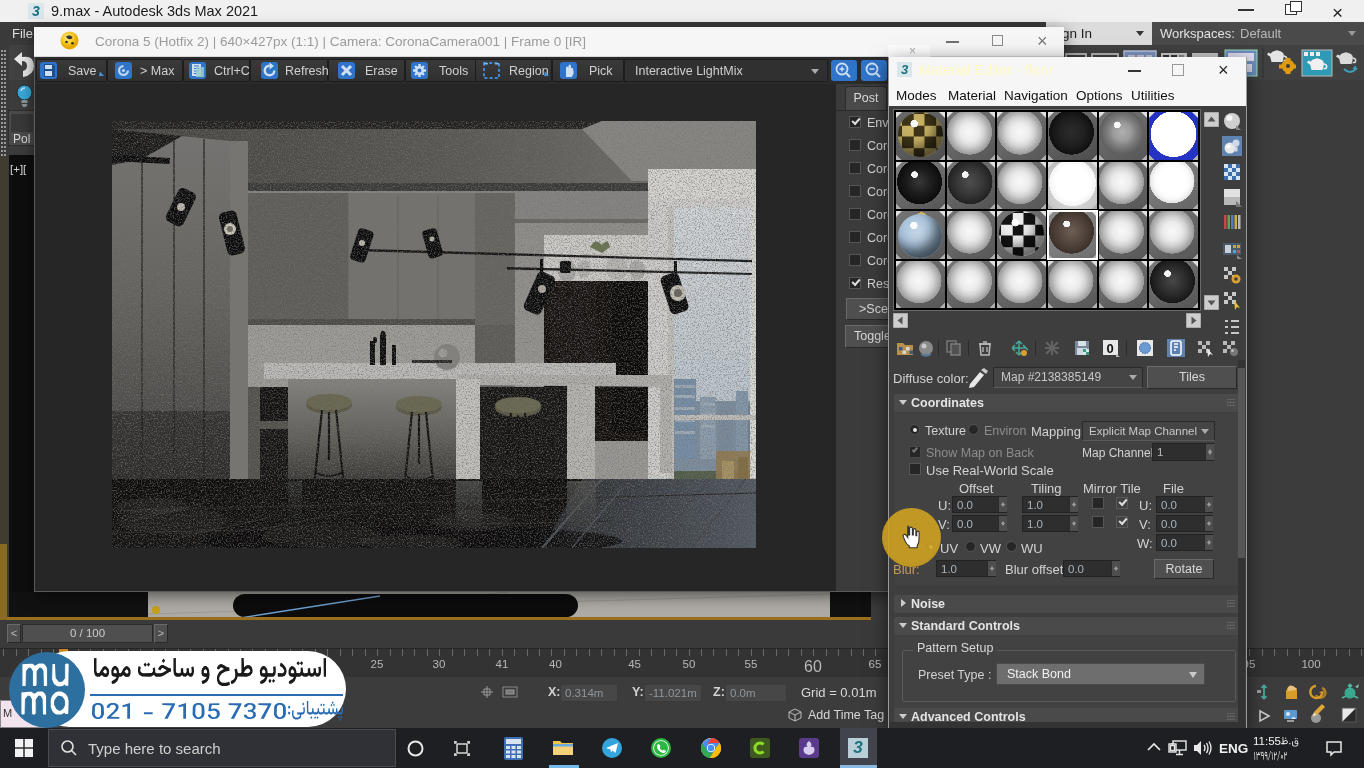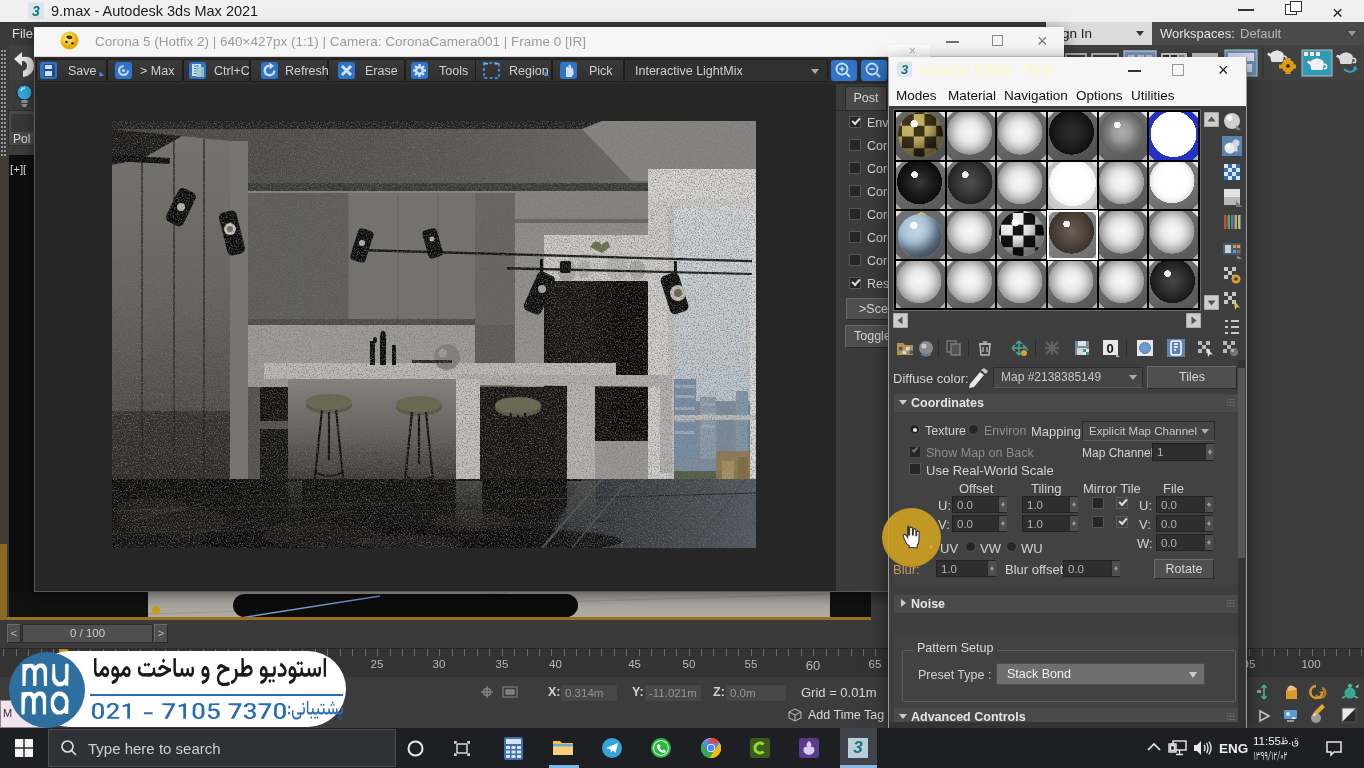--- a/index.html
+++ b/index.html
@@ -249,26 +249,26 @@
       <i style="position:absolute;left:1336.4px;top:0;width:1px;height:7px;background:#6a6a6a"></i>
       <i style="position:absolute;left:1348.9px;top:0;width:1px;height:7px;background:#6a6a6a"></i>
       <i style="position:absolute;left:1361.3px;top:0;width:1px;height:7px;background:#6a6a6a"></i>
       <span style="position:absolute;left:50px;top:9px;width:30px;text-align:center;color:#b8b8b8;font-size:11.5px">0</span>
       <span style="position:absolute;left:113px;top:9px;width:30px;text-align:center;color:#b8b8b8;font-size:11.5px">5</span>
       <span style="position:absolute;left:175px;top:9px;width:30px;text-align:center;color:#b8b8b8;font-size:11.5px">10</span>
       <span style="position:absolute;left:237px;top:9px;width:30px;text-align:center;color:#b8b8b8;font-size:11.5px">15</span>
       <span style="position:absolute;left:300px;top:9px;width:30px;text-align:center;color:#b8b8b8;font-size:11.5px">20</span>
       <span style="position:absolute;left:362px;top:9px;width:30px;text-align:center;color:#b8b8b8;font-size:11.5px">25</span>
       <span style="position:absolute;left:424px;top:9px;width:30px;text-align:center;color:#b8b8b8;font-size:11.5px">30</span>
-      <span style="position:absolute;left:487px;top:9px;width:30px;text-align:center;color:#b8b8b8;font-size:11.5px">35</span>
+      <span style="position:absolute;left:487px;top:9px;width:30px;text-align:center;color:#b8b8b8;font-size:11.5px">41</span>
       <span style="position:absolute;left:549px;top:9px;width:30px;text-align:left;color:#b8b8b8;font-size:11.5px">40</span>
       <span style="position:absolute;left:611px;top:9px;width:30px;text-align:right;color:#b8b8b8;font-size:11.5px">45</span>
       <span style="position:absolute;left:674px;top:9px;width:30px;text-align:center;color:#b8b8b8;font-size:11.5px">50</span>
       <span style="position:absolute;left:736px;top:9px;width:30px;text-align:center;color:#b8b8b8;font-size:11.5px">55</span>
-      <span style="position:absolute;left:798px;top:9px;width:30px;text-align:center;color:#b8b8b8;font-size:13px">60</span>
+      <span style="position:absolute;left:798px;top:9px;width:30px;text-align:center;color:#b8b8b8;font-size:16px">60</span>
       <span style="position:absolute;left:860px;top:9px;width:30px;text-align:center;color:#b8b8b8;font-size:11.5px">65</span>
       <span style="position:absolute;left:923px;top:9px;width:30px;text-align:center;color:#b8b8b8;font-size:11.5px">70</span>
       <span style="position:absolute;left:985px;top:9px;width:30px;text-align:center;color:#b8b8b8;font-size:11.5px">75</span>
       <span style="position:absolute;left:1047px;top:9px;width:30px;text-align:center;color:#b8b8b8;font-size:11.5px">80</span>
       <span style="position:absolute;left:1110px;top:9px;width:30px;text-align:center;color:#b8b8b8;font-size:11.5px">85</span>
       <span style="position:absolute;left:1172px;top:9px;width:30px;text-align:center;color:#b8b8b8;font-size:11.5px">90</span>
       <span style="position:absolute;left:1234px;top:9px;width:30px;text-align:center;color:#b8b8b8;font-size:11.5px">95</span>
       <span style="position:absolute;left:1296px;top:9px;width:30px;text-align:center;color:#b8b8b8;font-size:11.5px">100</span>
     </div>
 <div class="abs" style="left:59px;top:649px;width:9px;height:7px;background:#c8851c"></div>
@@ -998,20 +998,21 @@
     <div class="lbl" style="left:1021px;top:541px;font-size:13px">WU</div>
 <div class="lbl" style="left:893px;top:562px;font-size:13px;color:#c89a5a">Blur:</div>
 <div class="fld" style="left:936px;top:560px;width:60px;height:17px">1.0</div>
     <div class="spin" style="left:987px;top:561px;height:15px"></div>
 <div class="lbl" style="left:1005px;top:562px;font-size:13px">Blur offset:</div>
 <div class="fld" style="left:1063px;top:560px;width:57px;height:17px">0.0</div>
     <div class="spin" style="left:1111px;top:561px;height:15px"></div>
 <div class="btn3" style="left:1154px;top:559px;width:60px;height:20px;line-height:18px">Rotate</div>
 
 <div class="roll" style="top:595px;left:894px">Noise<i class="rarr cl"></i></div>
+<div class="roll" style="top:617px;left:894px">Standard Controls<i class="rarr"></i></div>
 <div class="abs" style="left:894px;top:635px;width:347px;height:75px;background:#424242"></div>
 <div class="abs" style="left:902px;top:650px;width:334px;height:52px;border:1px solid #5c5c5c;border-radius:2px"></div>
 <div class="abs" style="left:913px;top:641px;background:#424242;padding:0 4px;color:#d8d8d8;font-size:12.5px">Pattern Setup</div>
 <div class="lbl" style="left:918px;top:668px;font-size:12.5px">Preset Type :</div>
 <div class="abs" style="left:996px;top:663px;width:209px;height:22px;background:#6e6e6e;border:1px solid #4a4a4a;color:#f0f0f0;font-size:12.5px;line-height:20px;padding-left:10px">Stack Bond<i style="position:absolute;right:7px;top:8px;border:4.5px solid transparent;border-top:6px solid #ccc"></i></div>
 <div class="roll" style="top:708px;left:894px">Advanced Controls<i class="rarr"></i></div>
 <div class="abs" style="left:889px;top:722px;width:357px;height:6px;background:#333"></div>
 <div class="abs" style="left:1238px;top:360px;width:7px;height:367px;background:#333"></div>
 <div class="abs" style="left:1238px;top:368px;width:7px;height:190px;background:#565656"></div>
 

